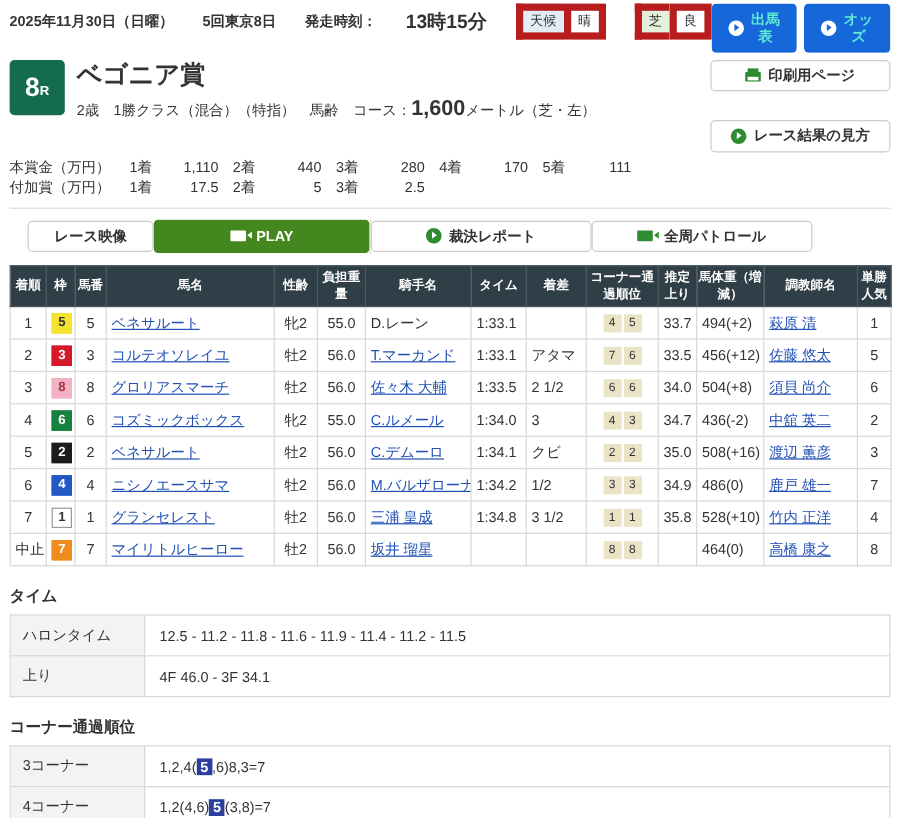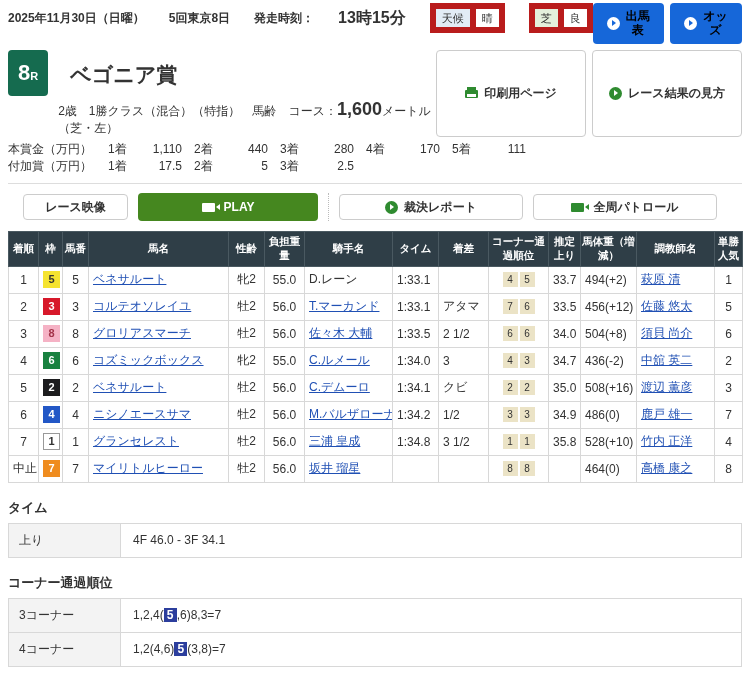--- a/index.html
+++ b/index.html
@@ -10,43 +10,43 @@
   .topbar{display:flex;justify-content:space-between;align-items:flex-start;padding:3px 0 2px}
   .tbl{display:flex;align-items:center;gap:24px;font-size:12px;font-weight:bold;white-space:nowrap}
   .stime{font-size:16px}
   .bpair{display:inline-flex;font-weight:normal}
   .badge{padding:2px 6px;font-size:11px;border:6px solid #b91c1c;background:#fff;line-height:14px}
   .badge.lb{border-right:none}
   .bg-weather{background:#e2ecf5}
   .bg-turf{background:#e4f0dc}
   .tbr{display:flex;gap:6px}
   .btn{display:inline-flex;align-items:center;justify-content:center;gap:6px;border-radius:4px;font-size:12px;font-weight:bold;cursor:pointer;border:1px solid transparent;font-family:inherit;line-height:1.2}
-  .btn-blue{background:#1667d9;color:#000000;padding:5px 13px}
+  .btn-blue{background:#1667d9;color:#5eead4;padding:5px 13px}
   .btn-white{background:#fff;border-color:#ccc;color:#333;padding:5px 10px}
   .w150{width:150px}
 
   
   .race-head{display:flex;justify-content:space-between;margin-top:4px}
   .race-left{display:flex;gap:10px}
   .rbadge{width:46px;height:46px;background:#156b4f;color:#fff;border-radius:4px;display:flex;align-items:center;justify-content:center;font-size:22px;font-weight:bold;line-height:1}
   .rbadge .rs{font-size:11px;margin-top:7px}
-  .rtitle{font-size:21px;font-weight:bold;margin:12px;line-height:1.2}
+  .rtitle{font-size:21px;font-weight:bold;margin:0;line-height:1.2}
   .rcond{font-size:12px;margin-top:5px}
   .dist{font-size:18px;font-weight:bold}
-  .race-right{display:flex;flex-direction:row;gap:6px}
+  .race-right{display:flex;flex-direction:column;gap:24px}
 
   
   .prizes{font-size:12px;margin-top:4px;padding-bottom:8px;border-bottom:1px solid #ddd}
   .prow{display:flex;line-height:17px}
   .plabel{width:88px}
   .pplace{margin-left:12px;width:28px}
   .pamt{width:46px;text-align:right}
 
   
-  .actions{display:flex;align-items:center;gap:10px;padding:9px 15px 10px}
+  .actions{display:flex;align-items:center;padding:9px 15px 10px}
   .btn-video{width:105px}
   .btn-play{background:#45871f;color:#fff;width:180px;padding:6px 10px}
   .vsep{border-left:1px dotted #bbb;height:28px}
   .btn-steward,.btn-patrol{width:184px}
 
   
   .ic-circle{width:13px;height:13px;border-radius:50%;background:#fff;position:relative;display:inline-block;flex:none}
   .ic-circle::after{content:"";position:absolute;left:5px;top:3px;border-left:4px solid #1667d9;border-top:3.5px solid transparent;border-bottom:3.5px solid transparent}
   .ic-circle.grn{background:#2f8b30}
   .ic-circle.grn::after{border-left-color:#fff}
@@ -341,20 +341,24 @@
         <td>464(0)</td>
         <td><span class="lnk">高橋 康之</span></td>
         <td class="tc">8</td>
       </tr>
     </tbody>
   </table>
 
   <div class="sec-title">タイム</div>
   <table class="itable">
     <tbody>
+        <tr>
+      <th>ハロンタイム</th>
+      <td>12.5 - 11.2 - 11.8 - 11.6 - 11.9 - 11.4 - 11.2 - 11.5</td>
+    </tr>
     <tr>
       <th>上り</th>
       <td>4F 46.0 - 3F 34.1</td>
     </tr>
   </tbody>
     </table>
 
   <div class="sec-title">コーナー通過順位</div>
   <table class="itable">
     <tbody>

